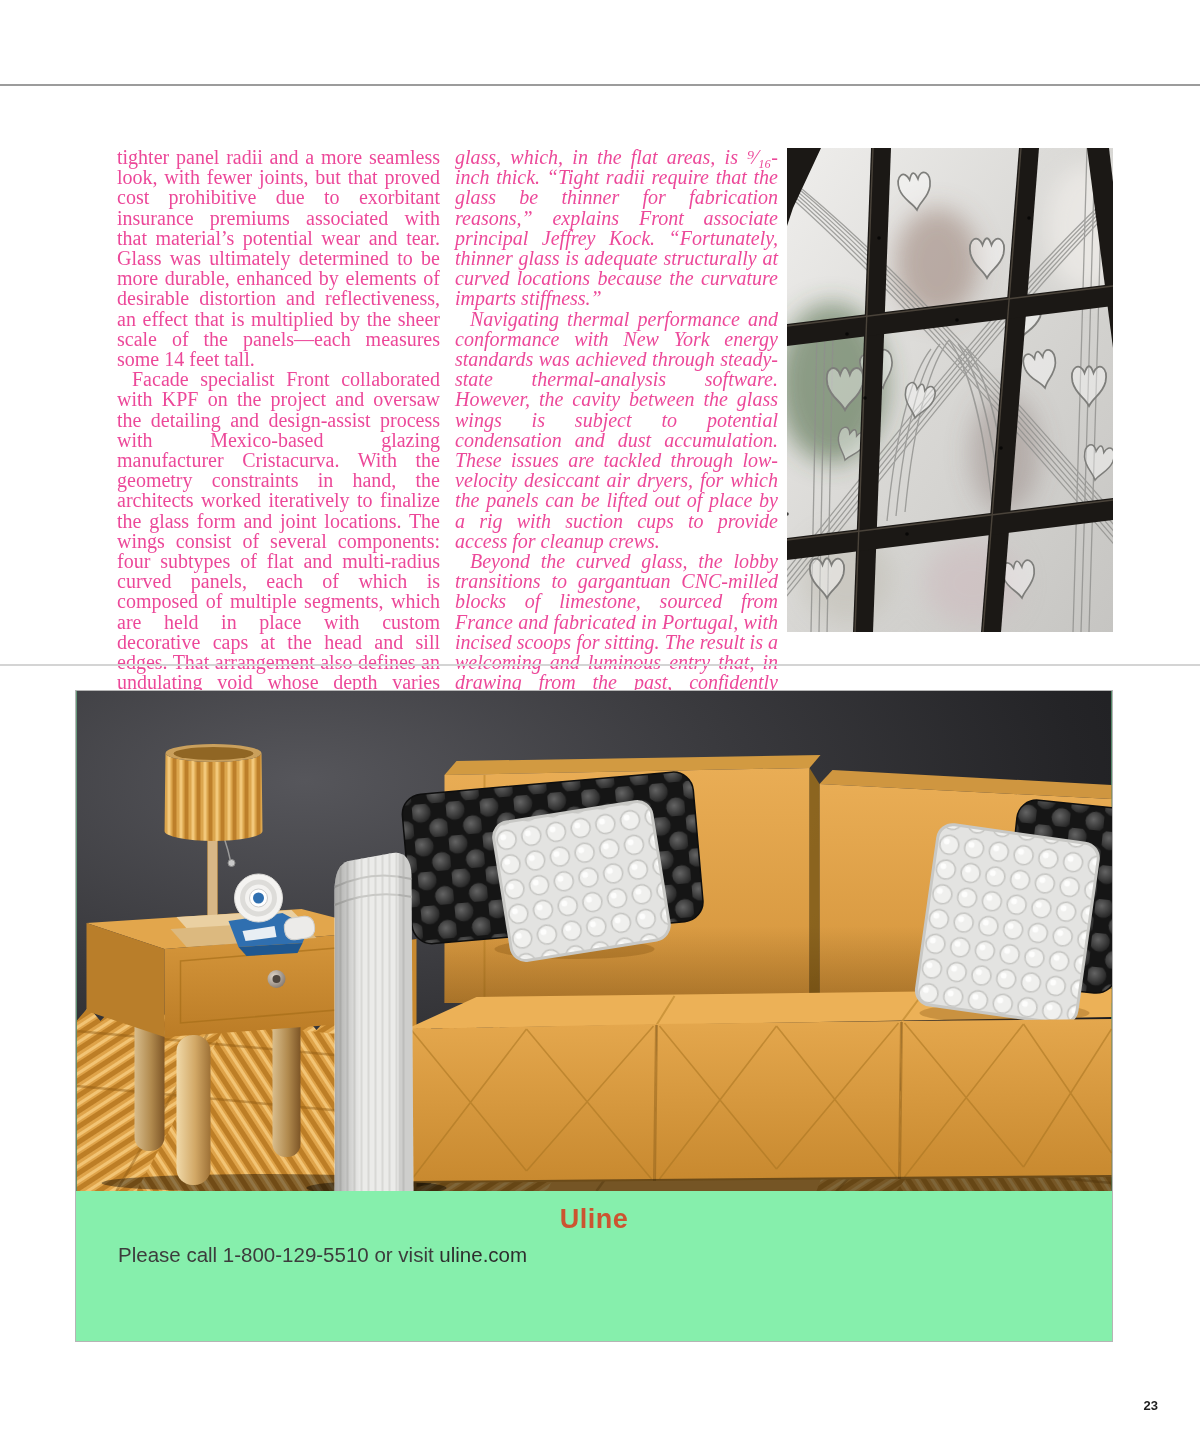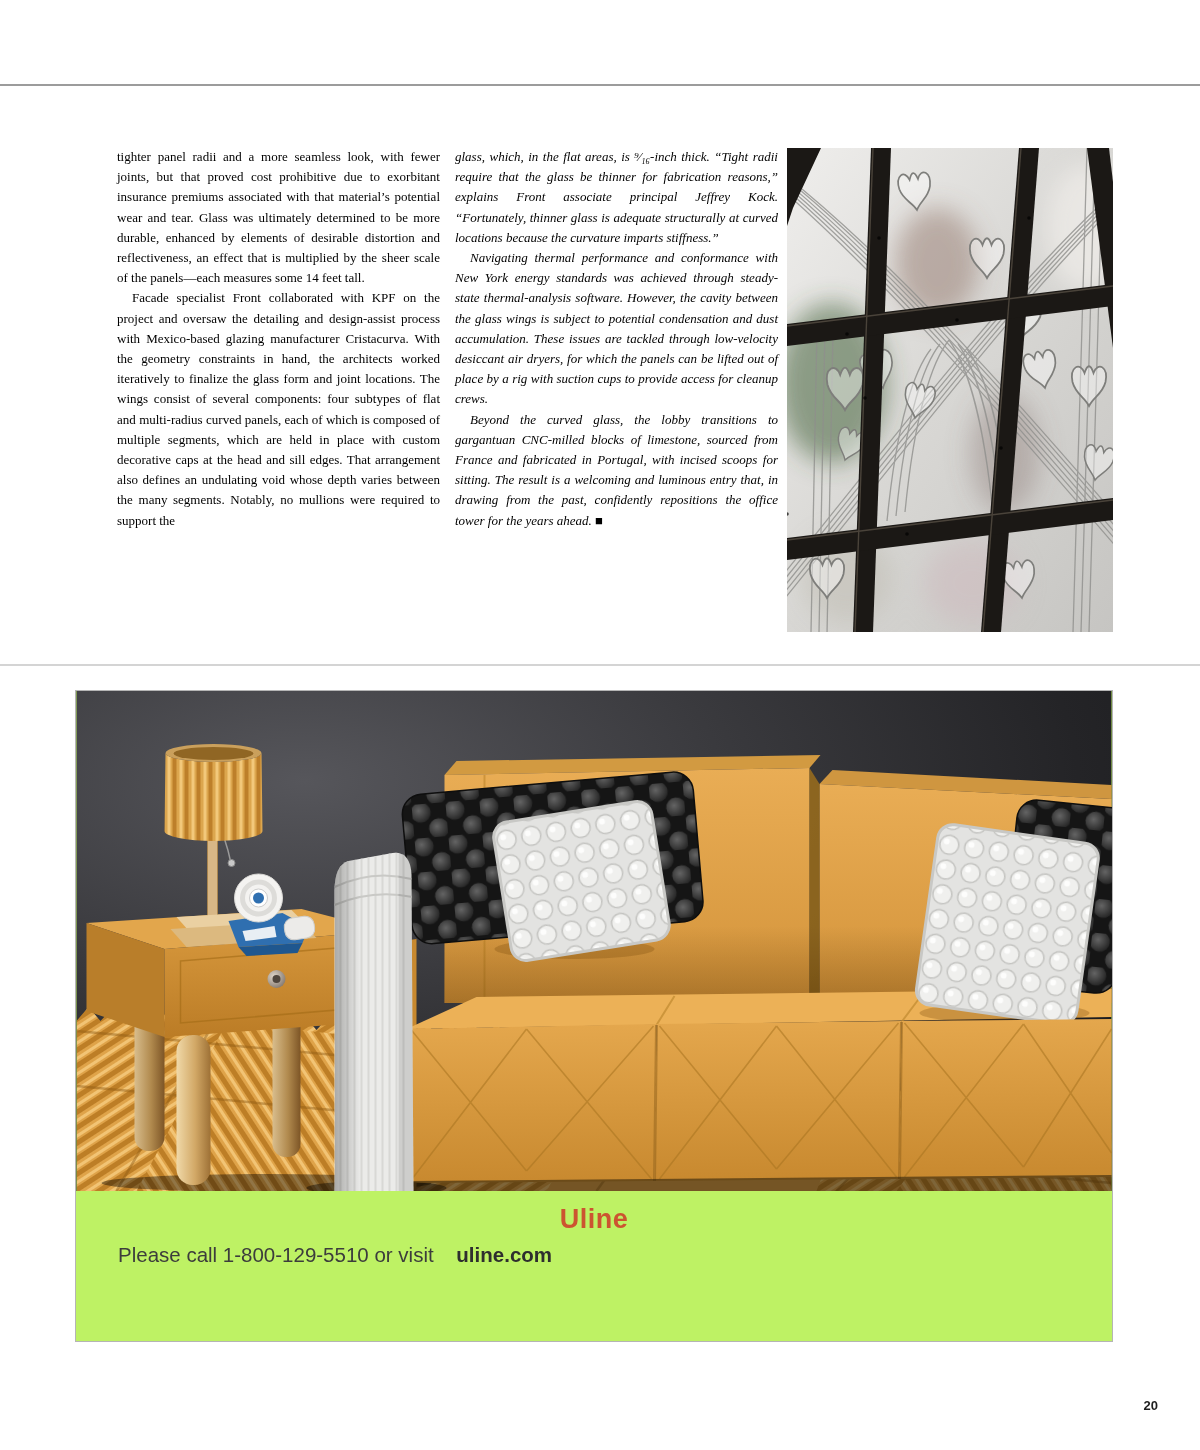--- a/index.html
+++ b/index.html
@@ -9,41 +9,41 @@
     background:#ffffff; overflow:hidden;
     font-family:"Liberation Serif", serif;
   }
   .top-rule{ position:absolute; left:0; top:84px; width:1200px; height:2px; background:#9c9c9c; }
   .divider{ position:absolute; left:0; top:664px; width:1200px; height:2px; background:#d4d4d4; }
 
   .article-col{ position:absolute; top:147px; width:323px; }
   .article-col.col1{ left:117px; }
   .article-col.col2{ left:455px;font-style:italic; }
   .article-col p{
-    margin:0; font-size:13px; line-height:20.2px; text-align:justify;
-    color:#000000; hyphens:none;
+    margin:0; font-size:20px; line-height:20.2px; text-align:justify;
+    color:#ec4899; hyphens:none;
   }
   .article-col p.indent{ text-indent:15px; }
 
   figure.glass-figure{ position:absolute; left:787px; top:148px; width:326px; height:484px; margin:0; }
   figure.glass-figure svg{ display:block; }
 
   .ad-box{
     position:absolute; left:75px; top:690px; width:1038px; height:652px;
-    border:1px solid #b5b5b5; box-sizing:border-box; background:#bef264;
+    border:1px solid #b5b5b5; box-sizing:border-box; background:#86efac;
     font-family:"Liberation Sans", sans-serif;
   }
   .ad-scene{ display:block; width:1036px; height:500px; }
   .ad-brand{
     margin:13px 0 6px 0; text-align:center;
     font-size:27px; font-weight:bold; letter-spacing:0.5px; color:var(--brand);
   }
   .ad-copy{ padding:0 42px; }
   .ad-copy p{ margin:0; font-size:20.5px; line-height:27.5px; color:#3c3c3c; }
-  .ad-copy strong{ font-weight:bold; color:#2e2e2e;margin-left:17px; }
+  .ad-copy strong{ font-weight:normal; color:#2e2e2e; }
 
   .page-number{
     position:absolute; right:42px; top:1398px;
     font-family:"Liberation Sans", sans-serif; font-weight:bold;
     font-size:13px; color:#1e1e1e;
   }
 </style>
 </head>
 <body>
 
@@ -354,13 +354,13 @@
       </g>
     </g>
   </svg>
 
   <h2 class="ad-brand">Uline</h2>
   <div class="ad-copy">
     <p><span>Please call 1-800-129-5510 or visit </span><strong>uline.com</strong></p>
   </div>
 </div>
 
-<div class="page-number">20</div>
+<div class="page-number">23</div>
 
 </body></html>

